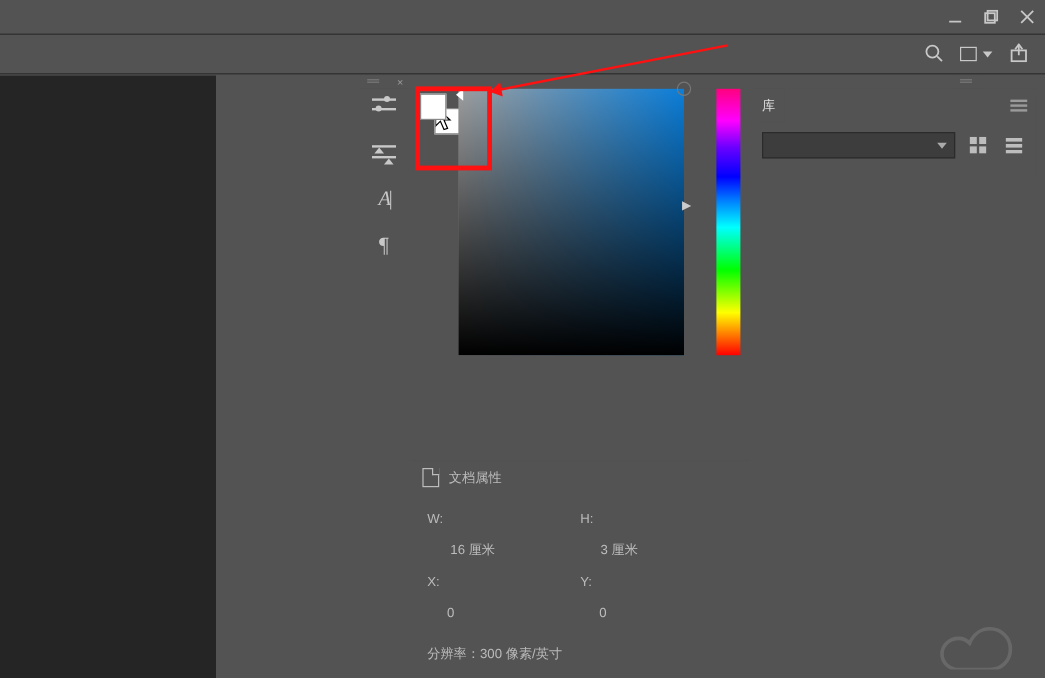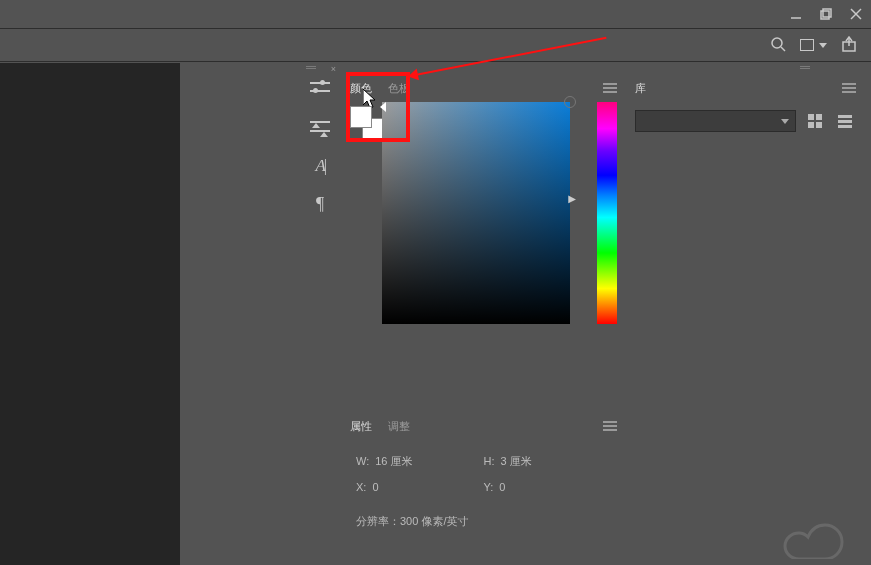--- a/index.html
+++ b/index.html
@@ -74,21 +74,21 @@
       #7fff00 76%, #ffff00 84%, #ff7f00 92%, #ff0000 100%);
   }
 
   
   .attr-header{height:28px;display:flex;align-items:center;padding:0 10px;gap:8px;}
   .docicon{width:14px;height:16px;border:1.5px solid #bdbdbd;position:relative;}
   .docicon::after{content:"";position:absolute;top:-1px;right:-1px;width:5px;height:5px;background:#535353;border-left:1.5px solid #bdbdbd;border-bottom:1.5px solid #bdbdbd;}
   .attr-body{padding:8px 14px 16px 14px;line-height:26px;}
   .attr-row{display:flex;}
   .attr-cell{flex:1;display:flex;gap:6px;}
-  .attr-cell .v{color:#bdbdbd;}
+  .attr-cell .v{color:#bdbdbd;margin-top:26px;}
 
   
   .colB{position:absolute;top:11px;left:627px;right:7px;}
   .lib-body{padding:8px 8px;}
   .lib-row1{display:flex;gap:8px;align-items:center;margin-bottom:8px;}
   .lib-dd{flex:1;height:22px;background:#3d3d3d;border:1px solid #2b2b2b;position:relative;}
   .lib-dd::after{content:"";position:absolute;right:6px;top:8px;width:0;height:0;border-left:4px solid transparent;border-right:4px solid transparent;border-top:5px solid #aaa;}
   .viewbtn{width:22px;height:22px;display:flex;align-items:center;justify-content:center;}
   .viewbtn svg{width:14px;height:14px;fill:#bdbdbd;}
   .lib-search{display:flex;align-items:center;gap:6px;color:#6e6e6e;font-style:italic;}
@@ -168,44 +168,38 @@
         <b></b>
         <b></b>
       </div>
     <div class="ico char">A|</div>
     <div class="ico para">¶</div>
   </div>
 
   <div class="colA">
 
     <div class="panel">
-      <div class="tabbar">
-        <div class="tab active">颜色</div>
-        <div class="tab">色板</div>
-        <div class="menu"></div>
-      </div>
       <div class="colourbody">
         <div class="fgbg">
           <div class="swatch fg"></div>
           <div class="swatch bg"></div>
         </div>
         <div class="field">
           <div class="cursor-arrow"></div>
           <div class="picker-ring"></div>
           <div class="huesel">▶</div>
         </div>
         <div class="hue"></div>
       </div>
     </div>
 
     <div class="panel">
-      <div class="tabbar">
-        <div class="tab active">属性</div>
-        <div class="tab">调整</div>
-        <div class="menu"></div>
+      <div class="attr-header">
+        <div class="docicon"></div>
+        <span>文档属性</span>
       </div>
       <div class="attr-body">
         <div class="attr-row">
           <div class="attr-cell">
               <span>W:</span>
               <span class="v">16 厘米</span>
             </div>
           <div class="attr-cell">
               <span>H:</span>
               <span class="v">3 厘米</span>

